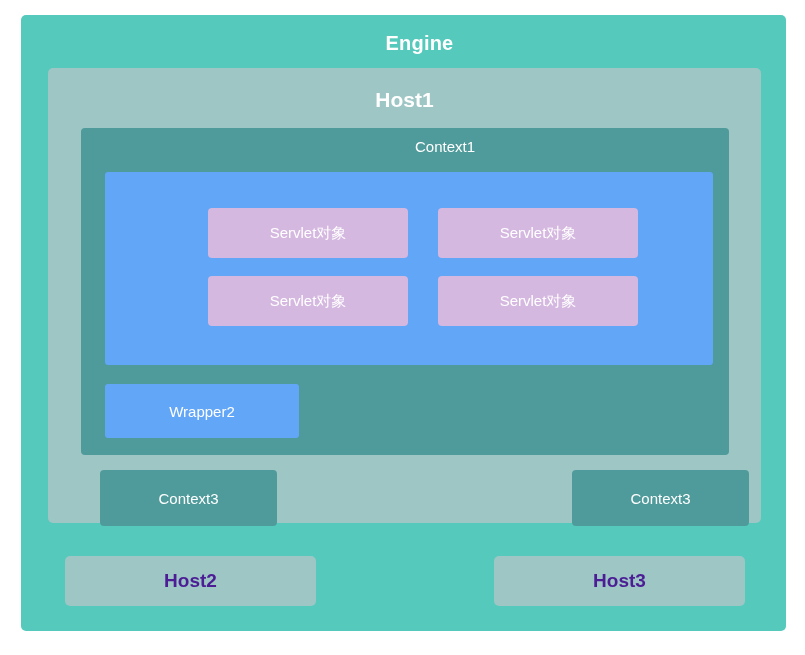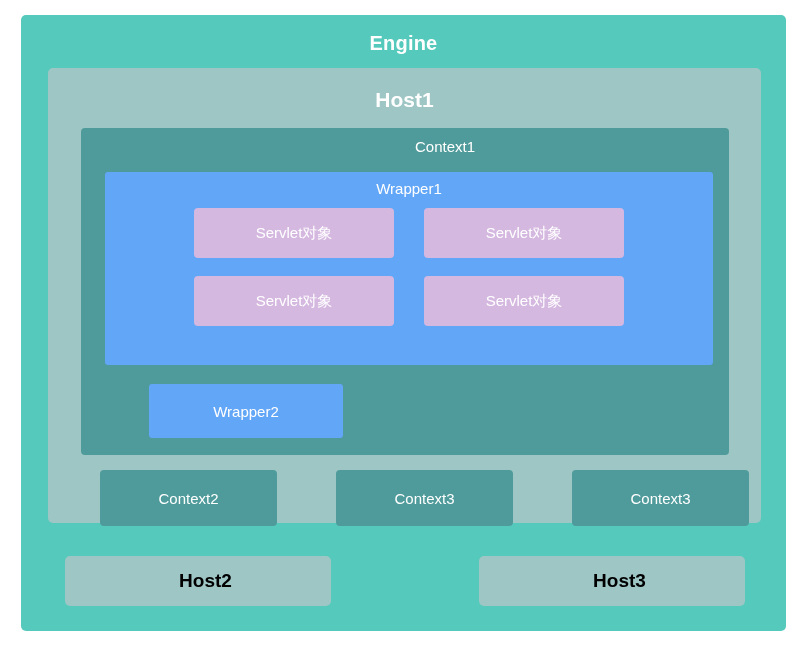--- a/index.html
+++ b/index.html
@@ -36,20 +36,21 @@
   .engine-title {
     position: absolute;
     left: 0;
     top: 17px;
     width: 100%;
     text-align: center;
     color: #ffffff;
     font-size: 20px;
     font-weight: bold;
     letter-spacing: 0.2px;
+    padding-left: 16px;
   }
 
   
   .host1 {
     position: absolute;
     left: 27px;
     top: 53px;
     width: 713px;
     height: 455px;
     background: #9dc6c5;
@@ -108,21 +109,21 @@
     width: 100%;
     text-align: center;
     color: #ffffff;
     font-size: 15px;
     font-weight: normal;
   }
 
   
   .servlet-grid {
     position: absolute;
-    left: 89px;
+    left: 103px;
     top: 36px;
     width: 430px;
     display: grid;
     grid-template-columns: 200px 200px;
     grid-template-rows: 50px 50px;
     column-gap: 30px;
     row-gap: 18px;
   }
   .servlet-box {
     background: #d5b8e0;
@@ -147,21 +148,20 @@
   .wrapper-box {
     width: 194px;
     height: 54px;
     background: #62a6f7;
     border-radius: 3px;
     display: flex;
     align-items: center;
     justify-content: center;
     color: #ffffff;
     font-size: 15px;
-    margin-left: 44px;
   }
 
   
   .context-row {
     position: absolute;
     left: 52px;
     top: 402px;
     width: 649px;
     display: flex;
     justify-content: space-between;
@@ -188,58 +188,55 @@
     justify-content: space-between;
   }
   .host-box {
     width: 251px;
     height: 50px;
     background: #9dc6c5;
     border-radius: 5px;
     display: flex;
     align-items: center;
     justify-content: center;
-    color: #000000;
+    color: #4c1d95;
     font-size: 19px;
     font-weight: bold;
-    padding-left: 15px;
   }
 </style>
 </head>
 <body>
 
 <div class="canvas">
 
   <div class="engine">
     <div class="engine-title">Engine</div>
 
     <div class="host1">
       <div class="host1-title">Host1</div>
 
       <div class="context1">
         <div class="context1-title">Context1</div>
 
         <div class="wrapper1">
-          <div class="wrapper1-title">Wrapper1</div>
 
           <div class="servlet-grid">
             <div class="servlet-box">Servlet对象</div>
             <div class="servlet-box">Servlet对象</div>
             <div class="servlet-box">Servlet对象</div>
             <div class="servlet-box">Servlet对象</div>
           </div>
         </div>
 
         <div class="wrapper-row">
           <div class="wrapper-box">Wrapper2</div>
         </div>
       </div>
 
       <div class="context-row">
-        <div class="context-box">Context2</div>
         <div class="context-box">Context3</div>
         <div class="context-box">Context3</div>
       </div>
     </div>
 
     <div class="host-row">
       <div class="host-box">Host2</div>
       <div class="host-box">Host3</div>
     </div>
   </div>

